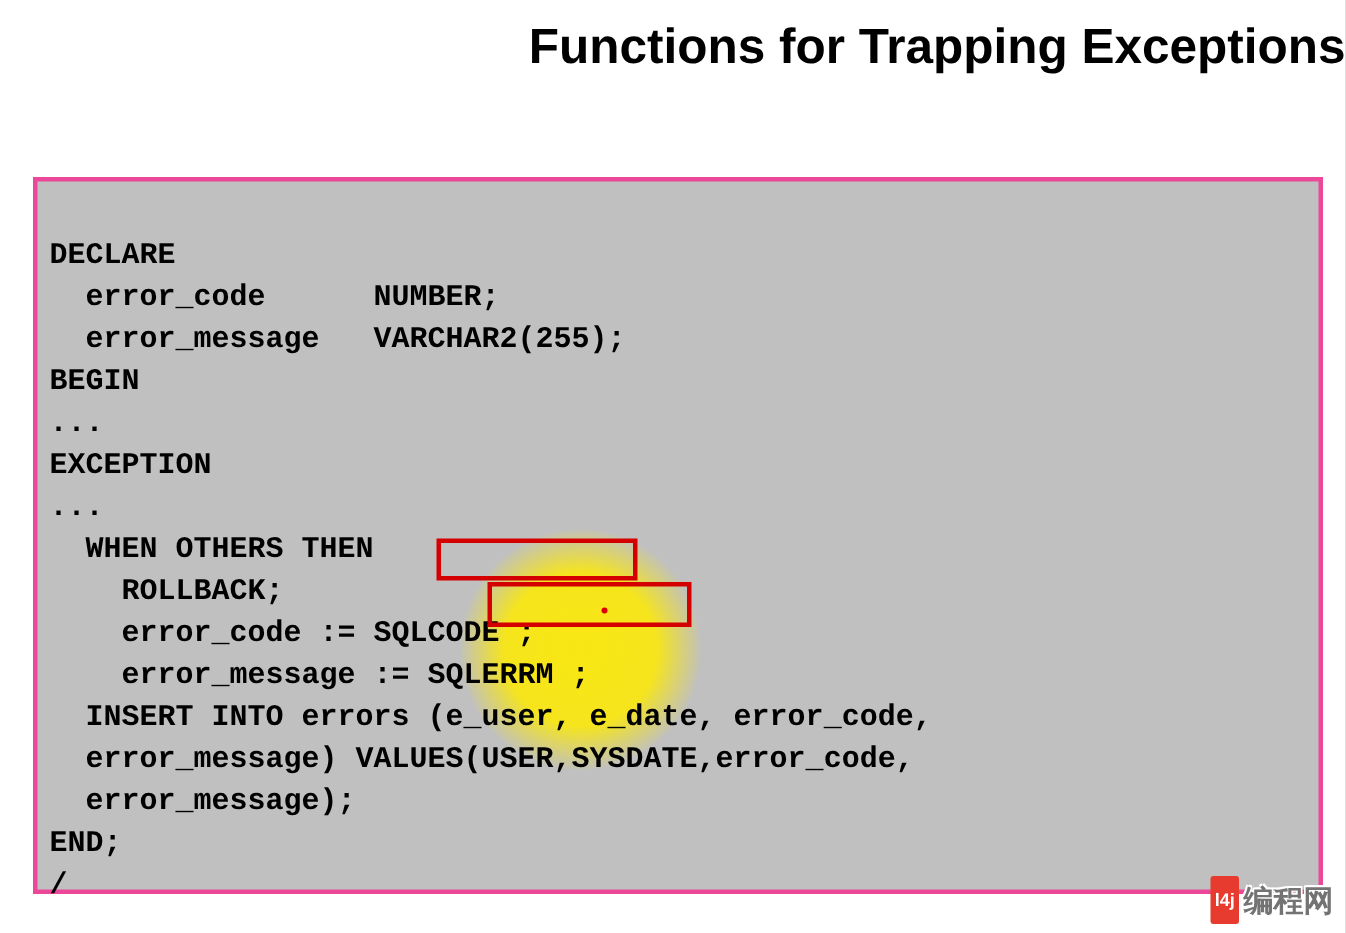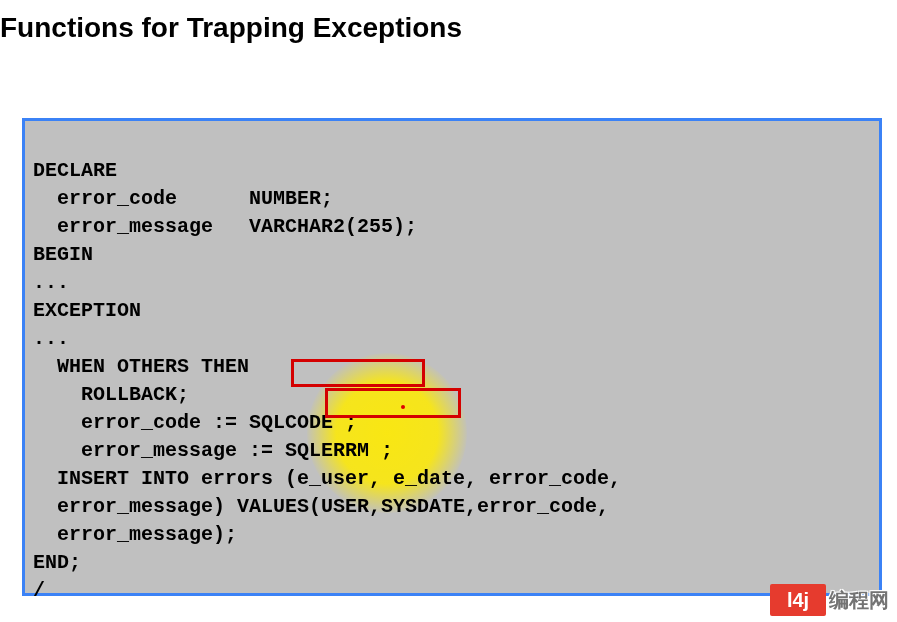--- a/index.html
+++ b/index.html
@@ -6,34 +6,34 @@
     margin: 0;
     padding: 0;
     background: #ffffff;
     font-family: Arial, sans-serif;
     width: 897px;
     height: 622px;
     position: relative;
     overflow: hidden;
   }
   .title {
-    font-size: 28px;
+    font-size: 33px;
     font-weight: bold;
-    text-align: left;
+    text-align: right;
     margin-top: 12px;
     margin-bottom: 40px;
     color: #000;
   }
   .code-container {
     position: absolute;
     left: 22px;
     top: 118px;
     width: 860px;
     height: 478px;
-    border: 3px solid #3b82f6;
+    border: 3px solid #ec4899;
     background: #c0c0c0;
     box-sizing: border-box;
     padding: 8px 8px;
   }
   .code {
     font-family: "Courier New", monospace;
     font-size: 20px;
     font-weight: bold;
     line-height: 28px;
     white-space: pre;
@@ -90,27 +90,27 @@
   }
   .logo {
     position: absolute;
     right: 8px;
     bottom: 6px;
     z-index: 10;
     display: flex;
     align-items: center;
   }
   .logo-sq {
-    width: 56px;
+    width: 19px;
     height: 32px;
     background: #e63b2e;
     color: #fff;
     font-family: Arial, sans-serif;
     font-weight: bold;
-    font-size: 20px;
+    font-size: 12px;
     display: flex;
     align-items: center;
     justify-content: center;
     border-radius: 2px;
   }
   .logo-txt {
     margin-left: 3px;
     font-family: Arial, sans-serif;
     font-weight: bold;
     font-size: 20px;

